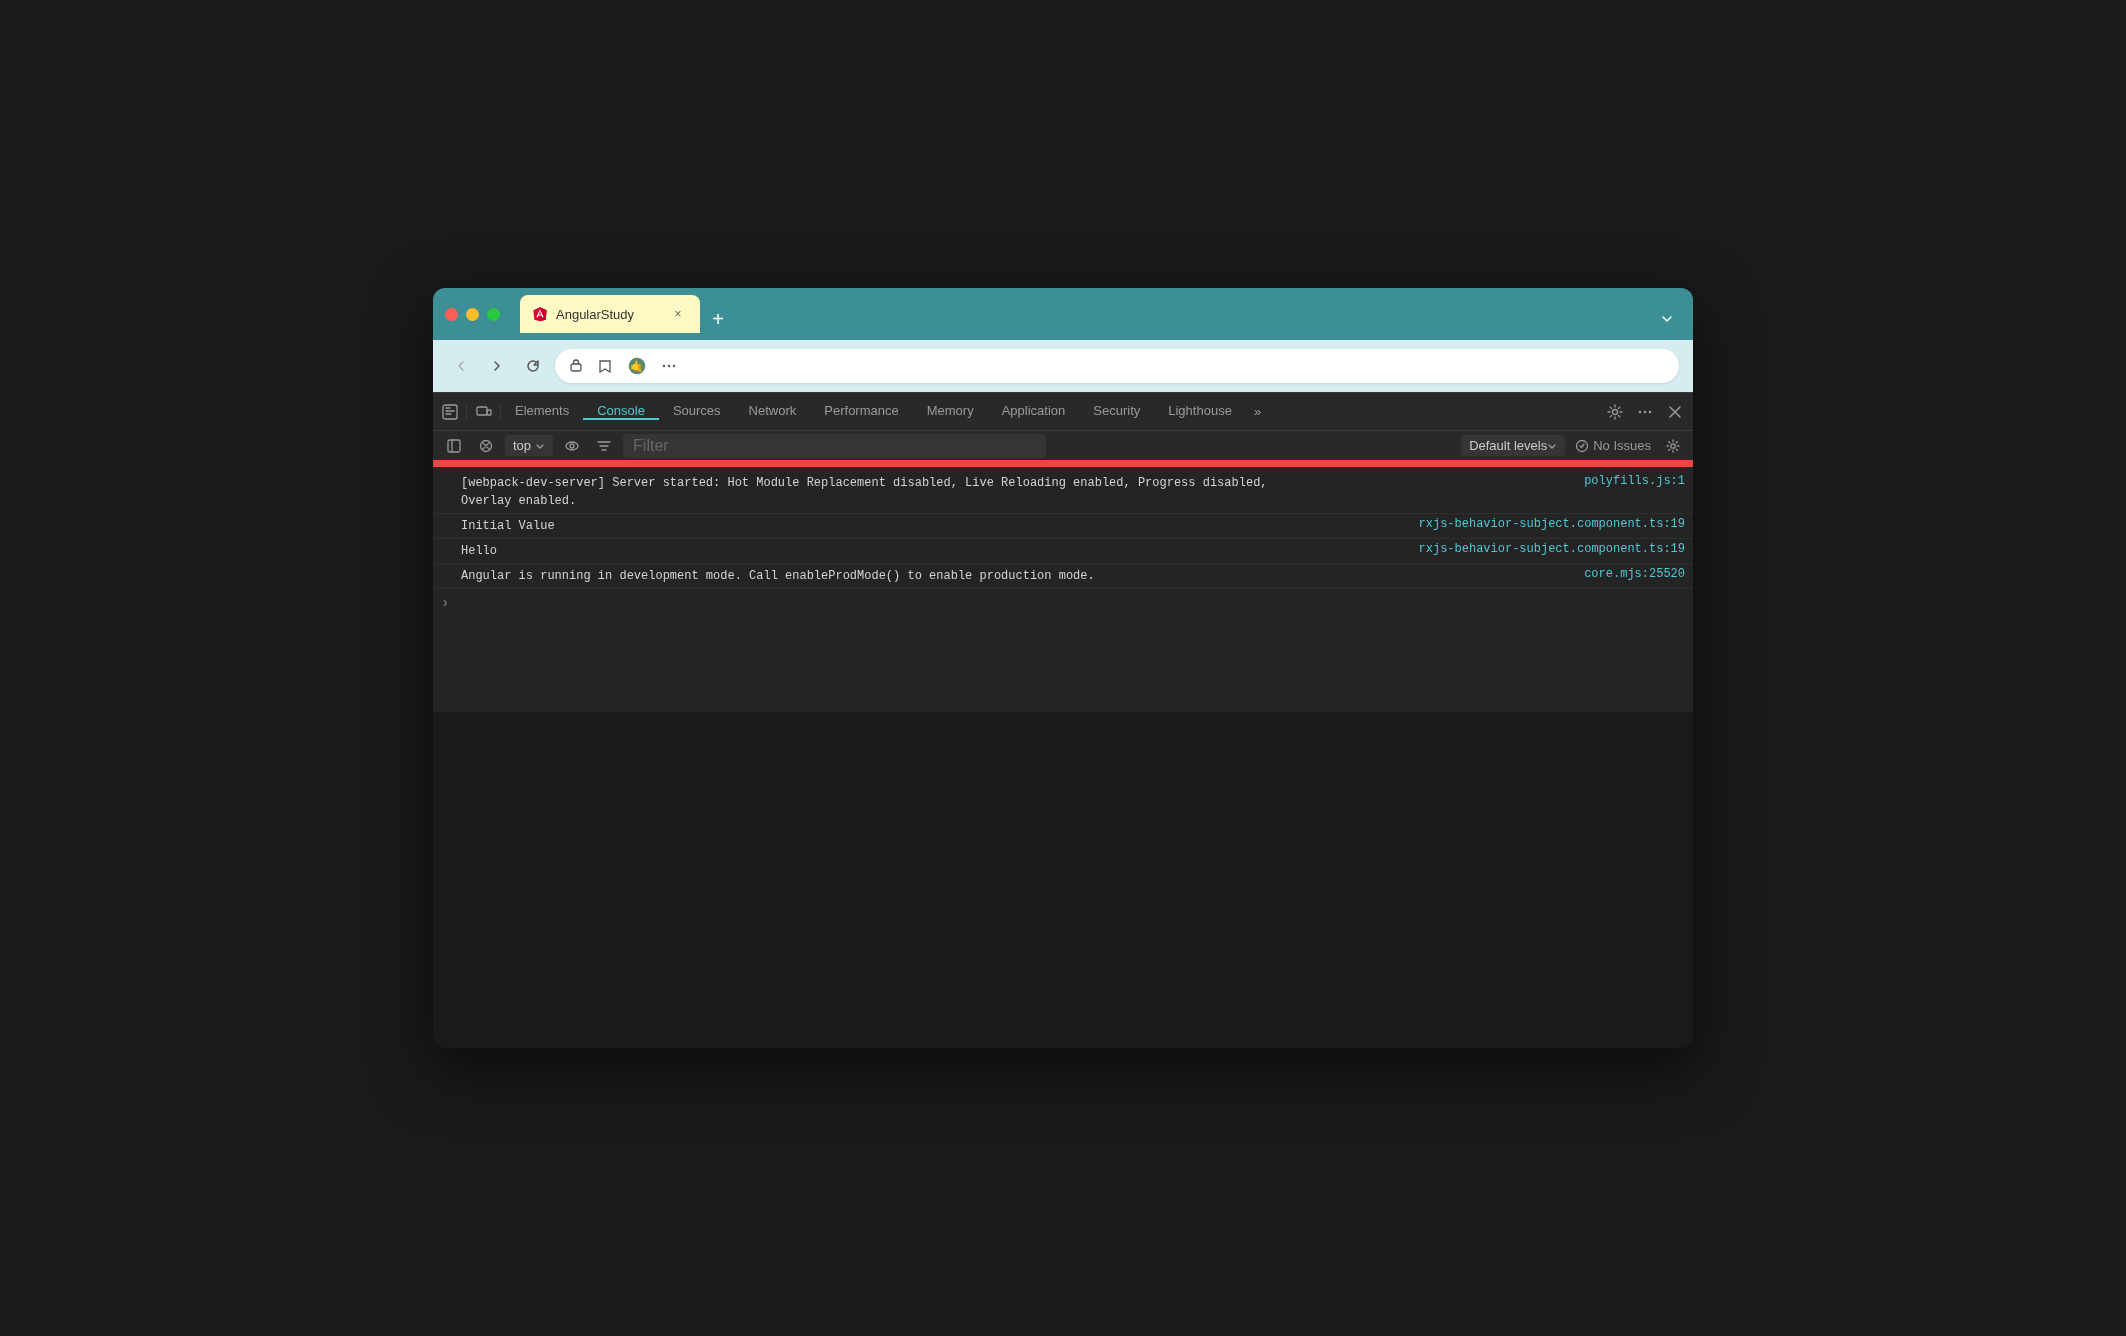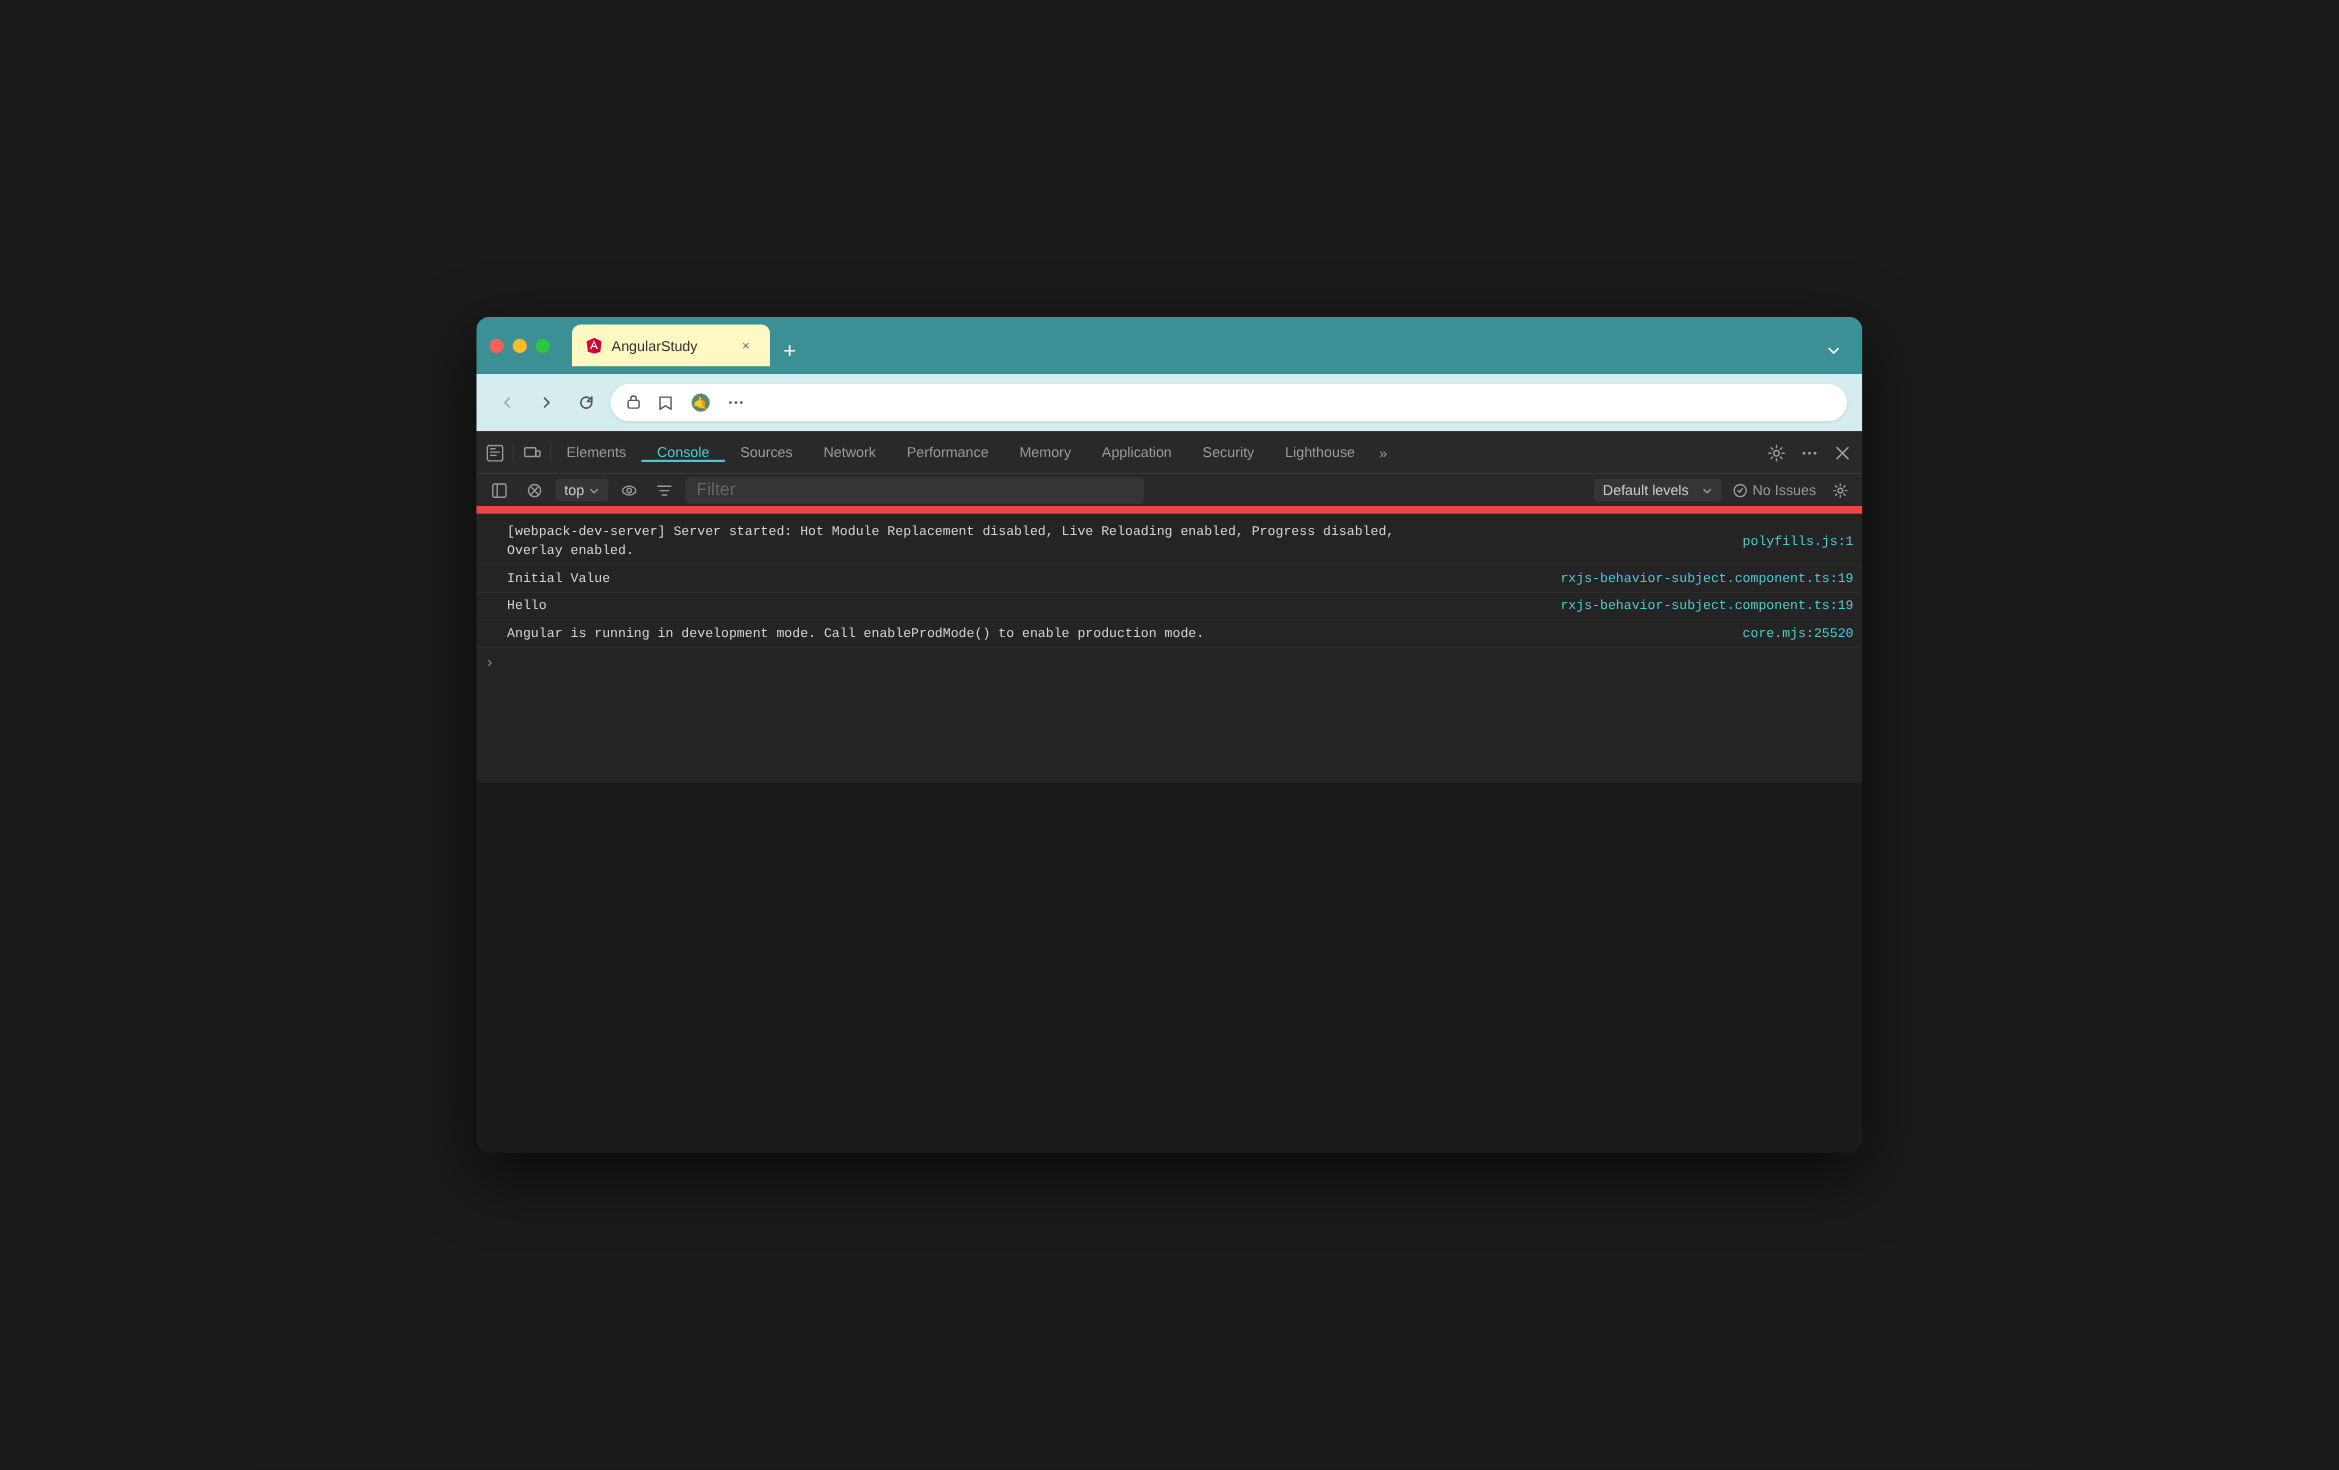--- a/index.html
+++ b/index.html
@@ -334,21 +334,21 @@
       padding: 0 10px;
       color: #3b82f6;
       font-size: 16px;
       outline: none;
     }
     .filter-input::placeholder { color: #666; }
 
     .default-levels {
       display: flex;
       align-items: center;
-      gap: 12px;
+      gap: 0;
       background: rgba(255,255,255,0.06);
       border-radius: 4px;
       padding: 3px 8px;
       cursor: pointer;
       color: #ccc;
       font-size: 13px;
     }
 
     .no-issues {
       display: flex;
@@ -378,21 +378,21 @@
       font-family: 'Menlo', 'Monaco', 'Courier New', monospace;
       font-size: 12px;
     }
 
     .console-output::-webkit-scrollbar { width: 8px; }
     .console-output::-webkit-scrollbar-track { background: #2a2a2a; }
     .console-output::-webkit-scrollbar-thumb { background: #444; border-radius: 4px; }
 
     .console-entry {
       display: flex;
-      align-items: center;
+      align-items: flex-start;
       padding: 3px 8px;
       border-bottom: 1px solid #2e2e2e;
       min-height: 22px;
     }
 
     .console-entry-icon {
       width: 20px;
       flex-shrink: 0;
       color: #888;
       padding-top: 2px;

